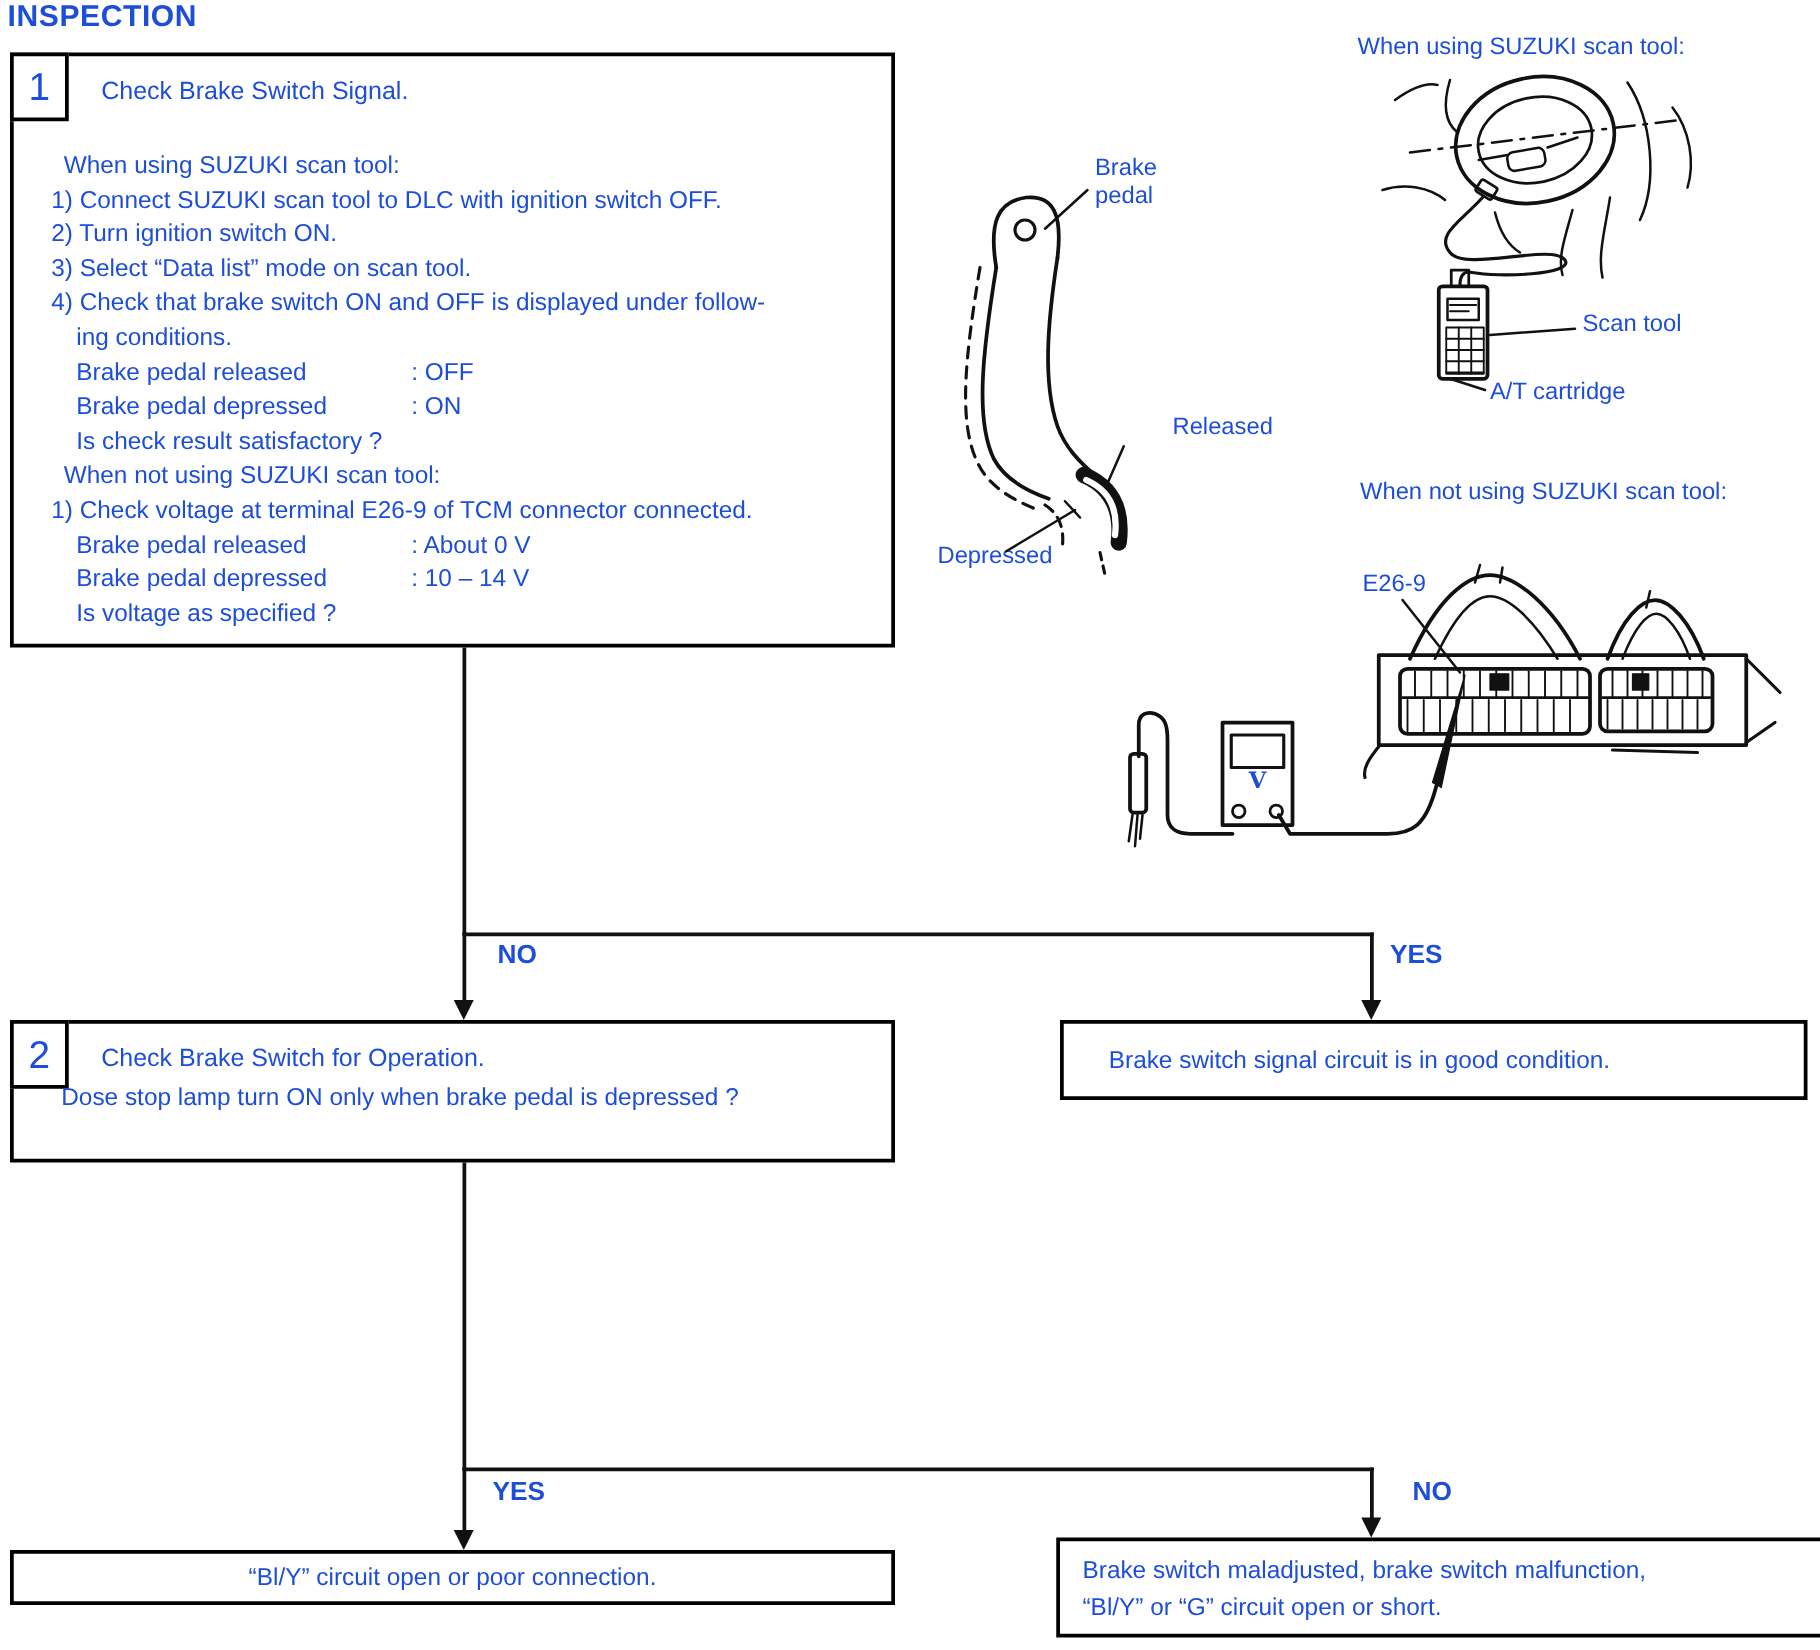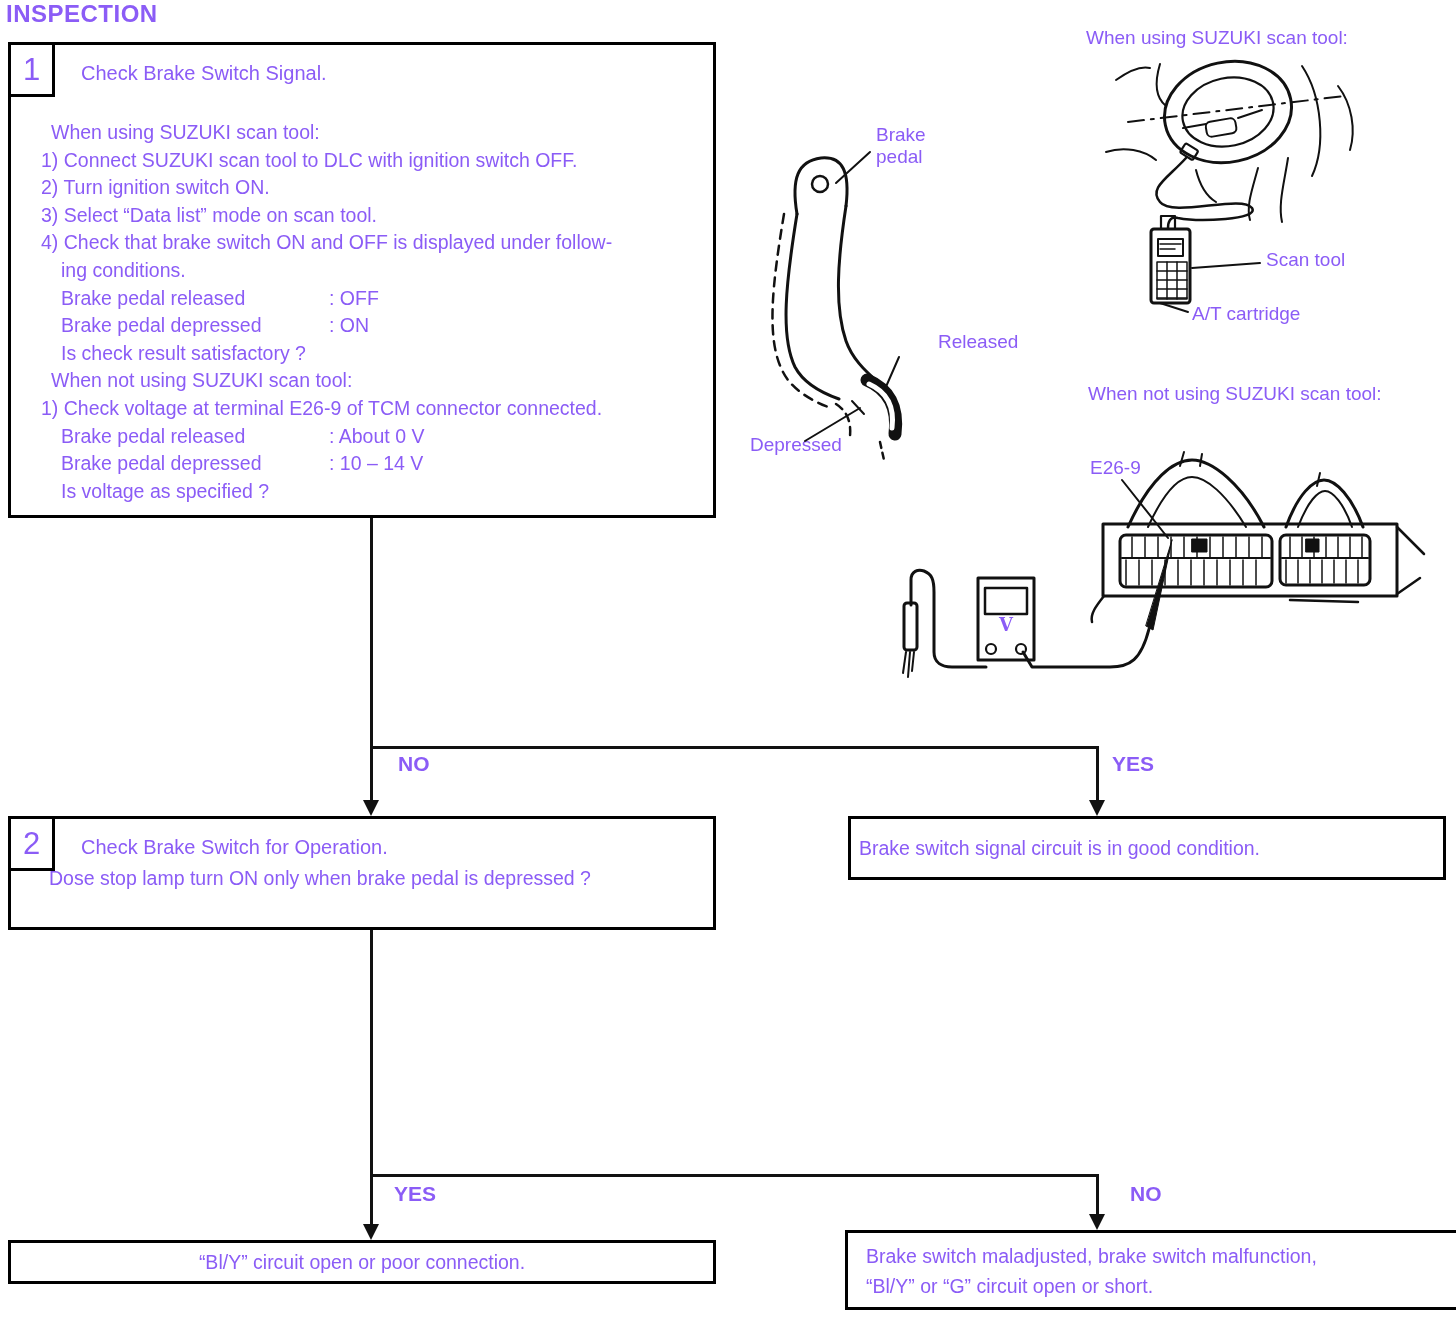--- a/index.html
+++ b/index.html
@@ -1,18 +1,18 @@
 <!DOCTYPE html>
 <html><head>
 <meta charset="utf-8">
 <style>
   html,body{margin:0;padding:0;background:#e8e8e8;}
   .page{
     position:relative;width:1456px;height:1320px;background:#ffffff;
-    font-family:"Liberation Sans","DejaVu Sans",sans-serif;color:#8b5cf6;
+    font-family:"Liberation Sans","DejaVu Sans",sans-serif;color:#1d4ed8;
     overflow:hidden;
   }
   .abs{position:absolute;}
   .heading{left:6px;top:0px;font-size:24px;font-weight:bold;letter-spacing:.5px;}
   .fbox{position:absolute;border:3px solid #000;background:#fff;box-sizing:border-box;}
   .numbox{
     position:absolute;left:-3px;top:-3px;width:47px;height:55px;border:3px solid #000;
     background:#fff;display:flex;align-items:center;justify-content:center;
     font-size:31px;box-sizing:border-box;
   }
@@ -25,21 +25,21 @@
   .ln-pair{margin-left:20px;display:flex;}
   .ln-pair .lbl{width:268px;flex:none;}
   .question{position:absolute;left:38px;top:48px;font-size:19.5px;}
   .vline{position:absolute;width:3px;background:#111;}
   .hline{position:absolute;height:3px;background:#111;}
   .head{position:absolute;width:0;height:0;border-left:8px solid transparent;
         border-right:8px solid transparent;border-top:16px solid #111;}
   .branchlabel{position:absolute;font-size:21px;font-weight:bold;}
   .resulttext{font-size:19.5px;line-height:30px;}
   .result-center{display:flex;align-items:center;justify-content:center;text-align:center;}
-  .result-left{display:flex;align-items:center;padding-left:8px;box-sizing:border-box;}
+  .result-left{display:flex;align-items:center;padding-left:36px;box-sizing:border-box;}
   .result-two{padding:8px 14px 0 18px;box-sizing:border-box;}
   .illlabel{position:absolute;font-size:19px;line-height:22px;}
   svg.overlay{position:absolute;left:0;top:0;overflow:visible;pointer-events:none;}
   svg.overlay *{stroke:#111;fill:none;stroke-linecap:round;stroke-linejoin:round;}
   svg .sw3{stroke-width:3;} svg .sw25{stroke-width:2.5;} svg .sw2{stroke-width:2;}
   svg .sw15{stroke-width:1.5;} svg .sw22{stroke-width:2.2;}
   svg .fill{fill:#111;stroke:#111;stroke-width:1;}
   svg .whiteline{stroke:#fff;}
   .vsym{font-family:"DejaVu Serif","Liberation Serif",serif;font-weight:bold;font-size:18px;text-align:center;width:20px;}
 </style>

